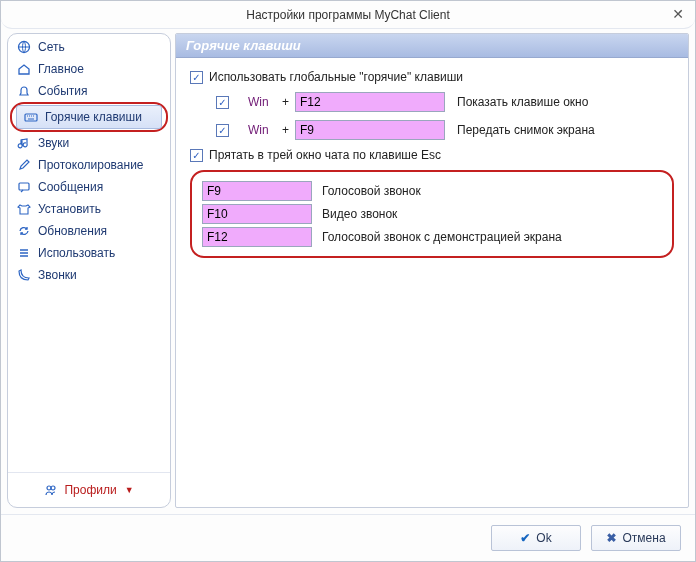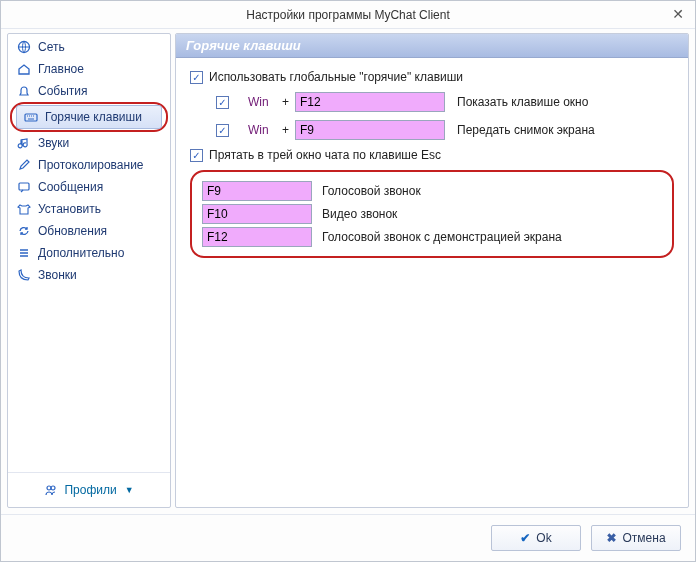--- a/index.html
+++ b/index.html
@@ -21,20 +21,21 @@
     background: #fdfdfd;
   }
   .titlebar {
     height: 28px;
     display: flex;
     align-items: center;
     justify-content: center;
     position: relative;
     border-bottom: 1px solid #e4e8f0;
     color: #333;
+    border-radius: 11px;
   }
   .titlebar .close {
     position: absolute;
     right: 8px;
     top: 4px;
     width: 18px;
     height: 18px;
     display: flex;
     align-items: center;
     justify-content: center;
@@ -44,21 +45,21 @@
   }
   .body {
     flex: 1;
     display: flex;
     overflow: hidden;
     padding: 4px 6px 6px 6px;
   }
   .sidebar {
     width: 164px;
     border: 1px solid #c6cddc;
-    border-radius: 2px;
+    border-radius: 10px;
     display: flex;
     flex-direction: column;
     background: #fff;
     margin-right: 4px;
   }
   .nav { flex: 1; padding: 2px 0; }
   .nav-item {
     display: flex;
     align-items: center;
     gap: 6px;
@@ -85,21 +86,21 @@
     border-top: 1px solid #e2e6f0;
     padding: 4px 0;
   }
   .profile-btn, .password-btn {
     display: flex;
     align-items: center;
     justify-content: center;
     gap: 6px;
     padding: 6px 4px;
     cursor: pointer;
-    color: #0369a1;
+    color: #b91c1c;
   }
   .profile-btn .caret { margin-left: 2px; font-size: 9px; }
   .main {
     flex: 1;
     border: 1px solid #c6cddc;
     border-radius: 2px;
     background: #fff;
     display: flex;
     flex-direction: column;
     overflow: hidden;
@@ -276,21 +277,21 @@
           </span>
           <span>Обновления</span>
         </div>
 
         <div class="nav-item">
           <span class="icon">
             <svg width="14" height="14" viewBox="0 0 14 14">
                 <path d="M3 4h8M3 7h8M3 10h8" stroke="#2e66c4" stroke-width="1.4"></path>
               </svg>
           </span>
-          <span>Дополнительно</span>
+          <span>Использовать</span>
         </div>
 
         <div class="nav-item">
           <span class="icon">
             <svg width="14" height="14" viewBox="0 0 14 14">
                 <path d="M4 2c0 5 3 8 8 8l-1 2c-6 0-9-3-9-9z" fill="none" stroke="#2e66c4" stroke-width="1.2"></path>
               </svg>
           </span>
           <span>Звонки</span>
         </div>

